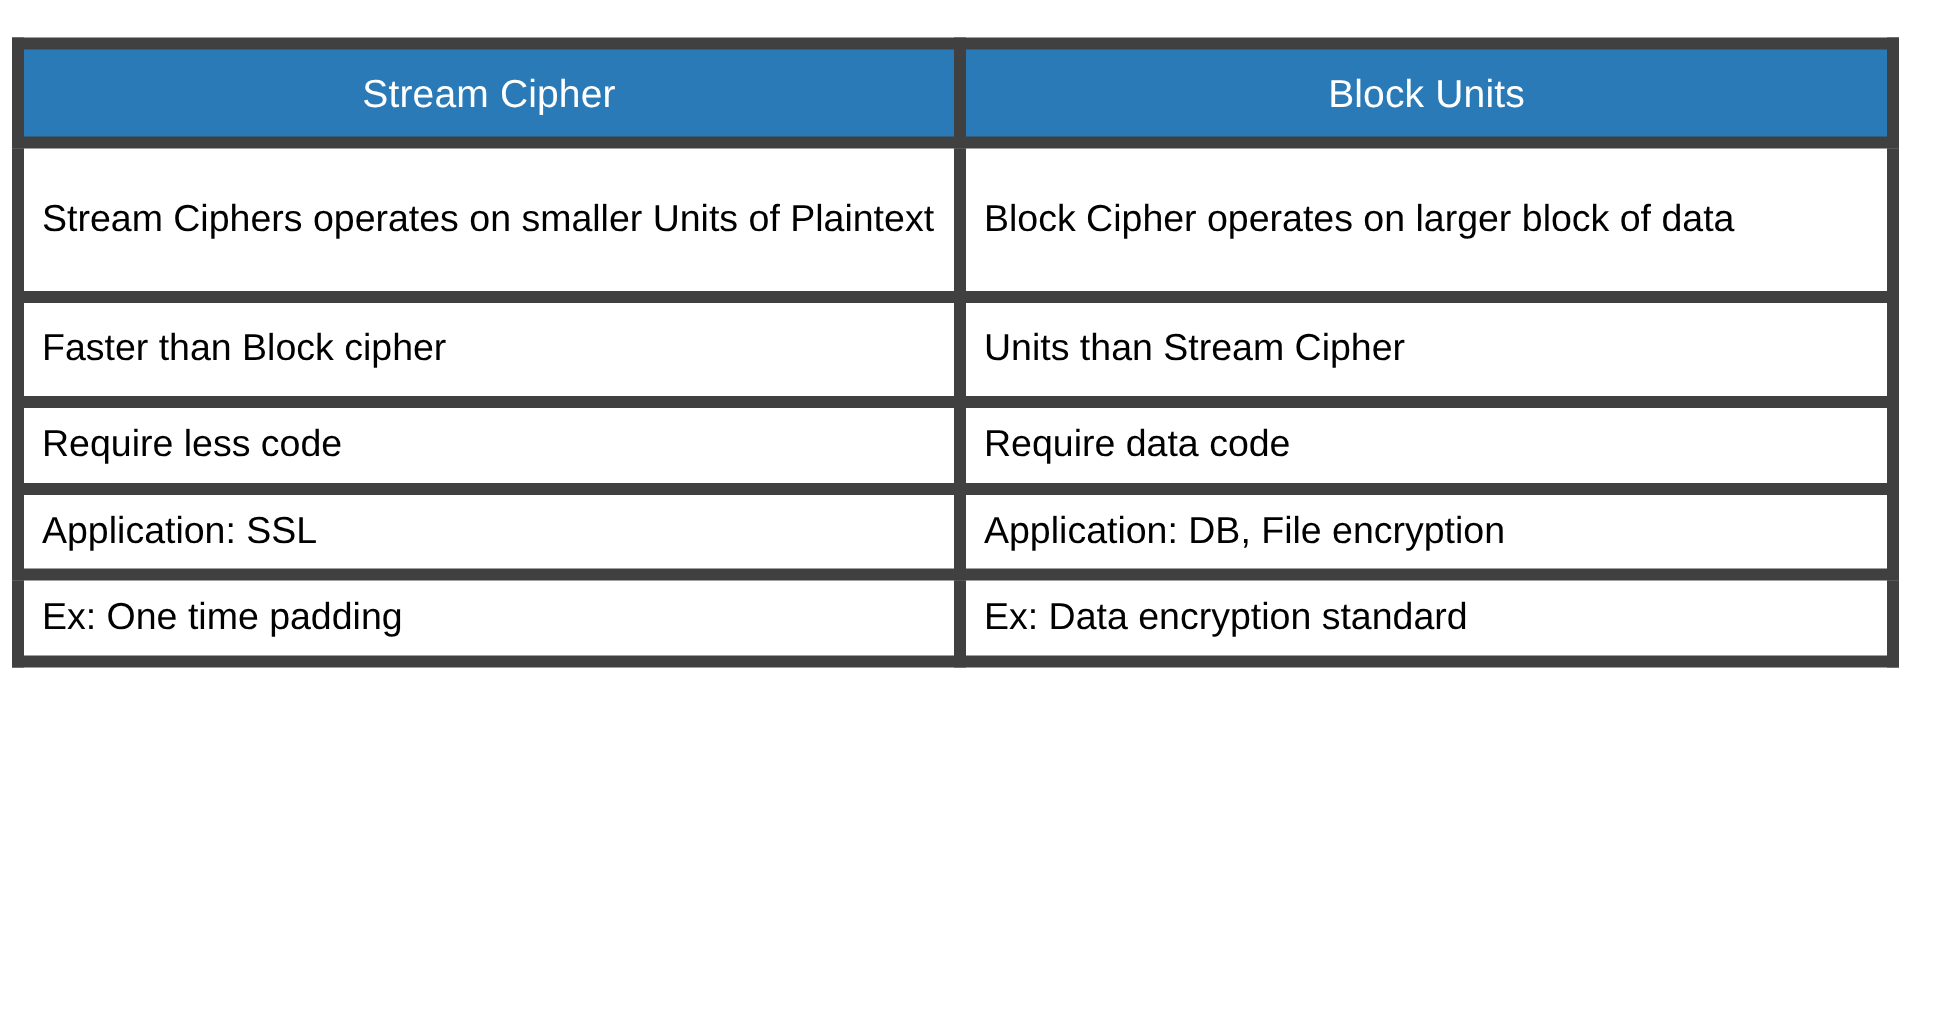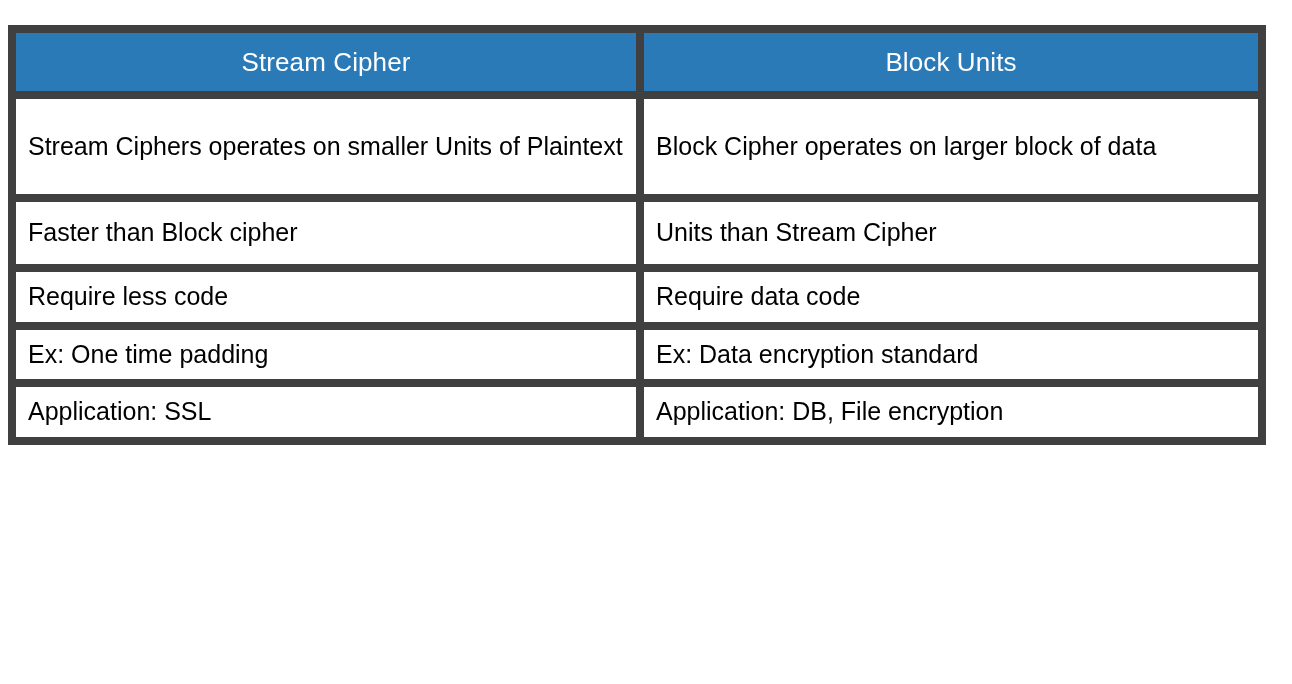--- a/index.html
+++ b/index.html
@@ -96,25 +96,25 @@
       </tr>
 
 
       <tr class="row-h66">
         <td>Require less code</td>
         <td>Require data code</td>
       </tr>
 
 
       <tr class="row-h66">
-        <td>Ex: One time padding</td>
-        <td>Ex: Data encryption standard</td>
+        <td>Application: SSL</td>
+        <td>Application: DB, File encryption</td>
       </tr>
 
       <tr class="row-h66">
-        <td>Application: SSL</td>
-        <td>Application: DB, File encryption</td>
+        <td>Ex: One time padding</td>
+        <td>Ex: Data encryption standard</td>
       </tr>
 
     </tbody>
   </table>
 
 </div>
 
 </body></html>

